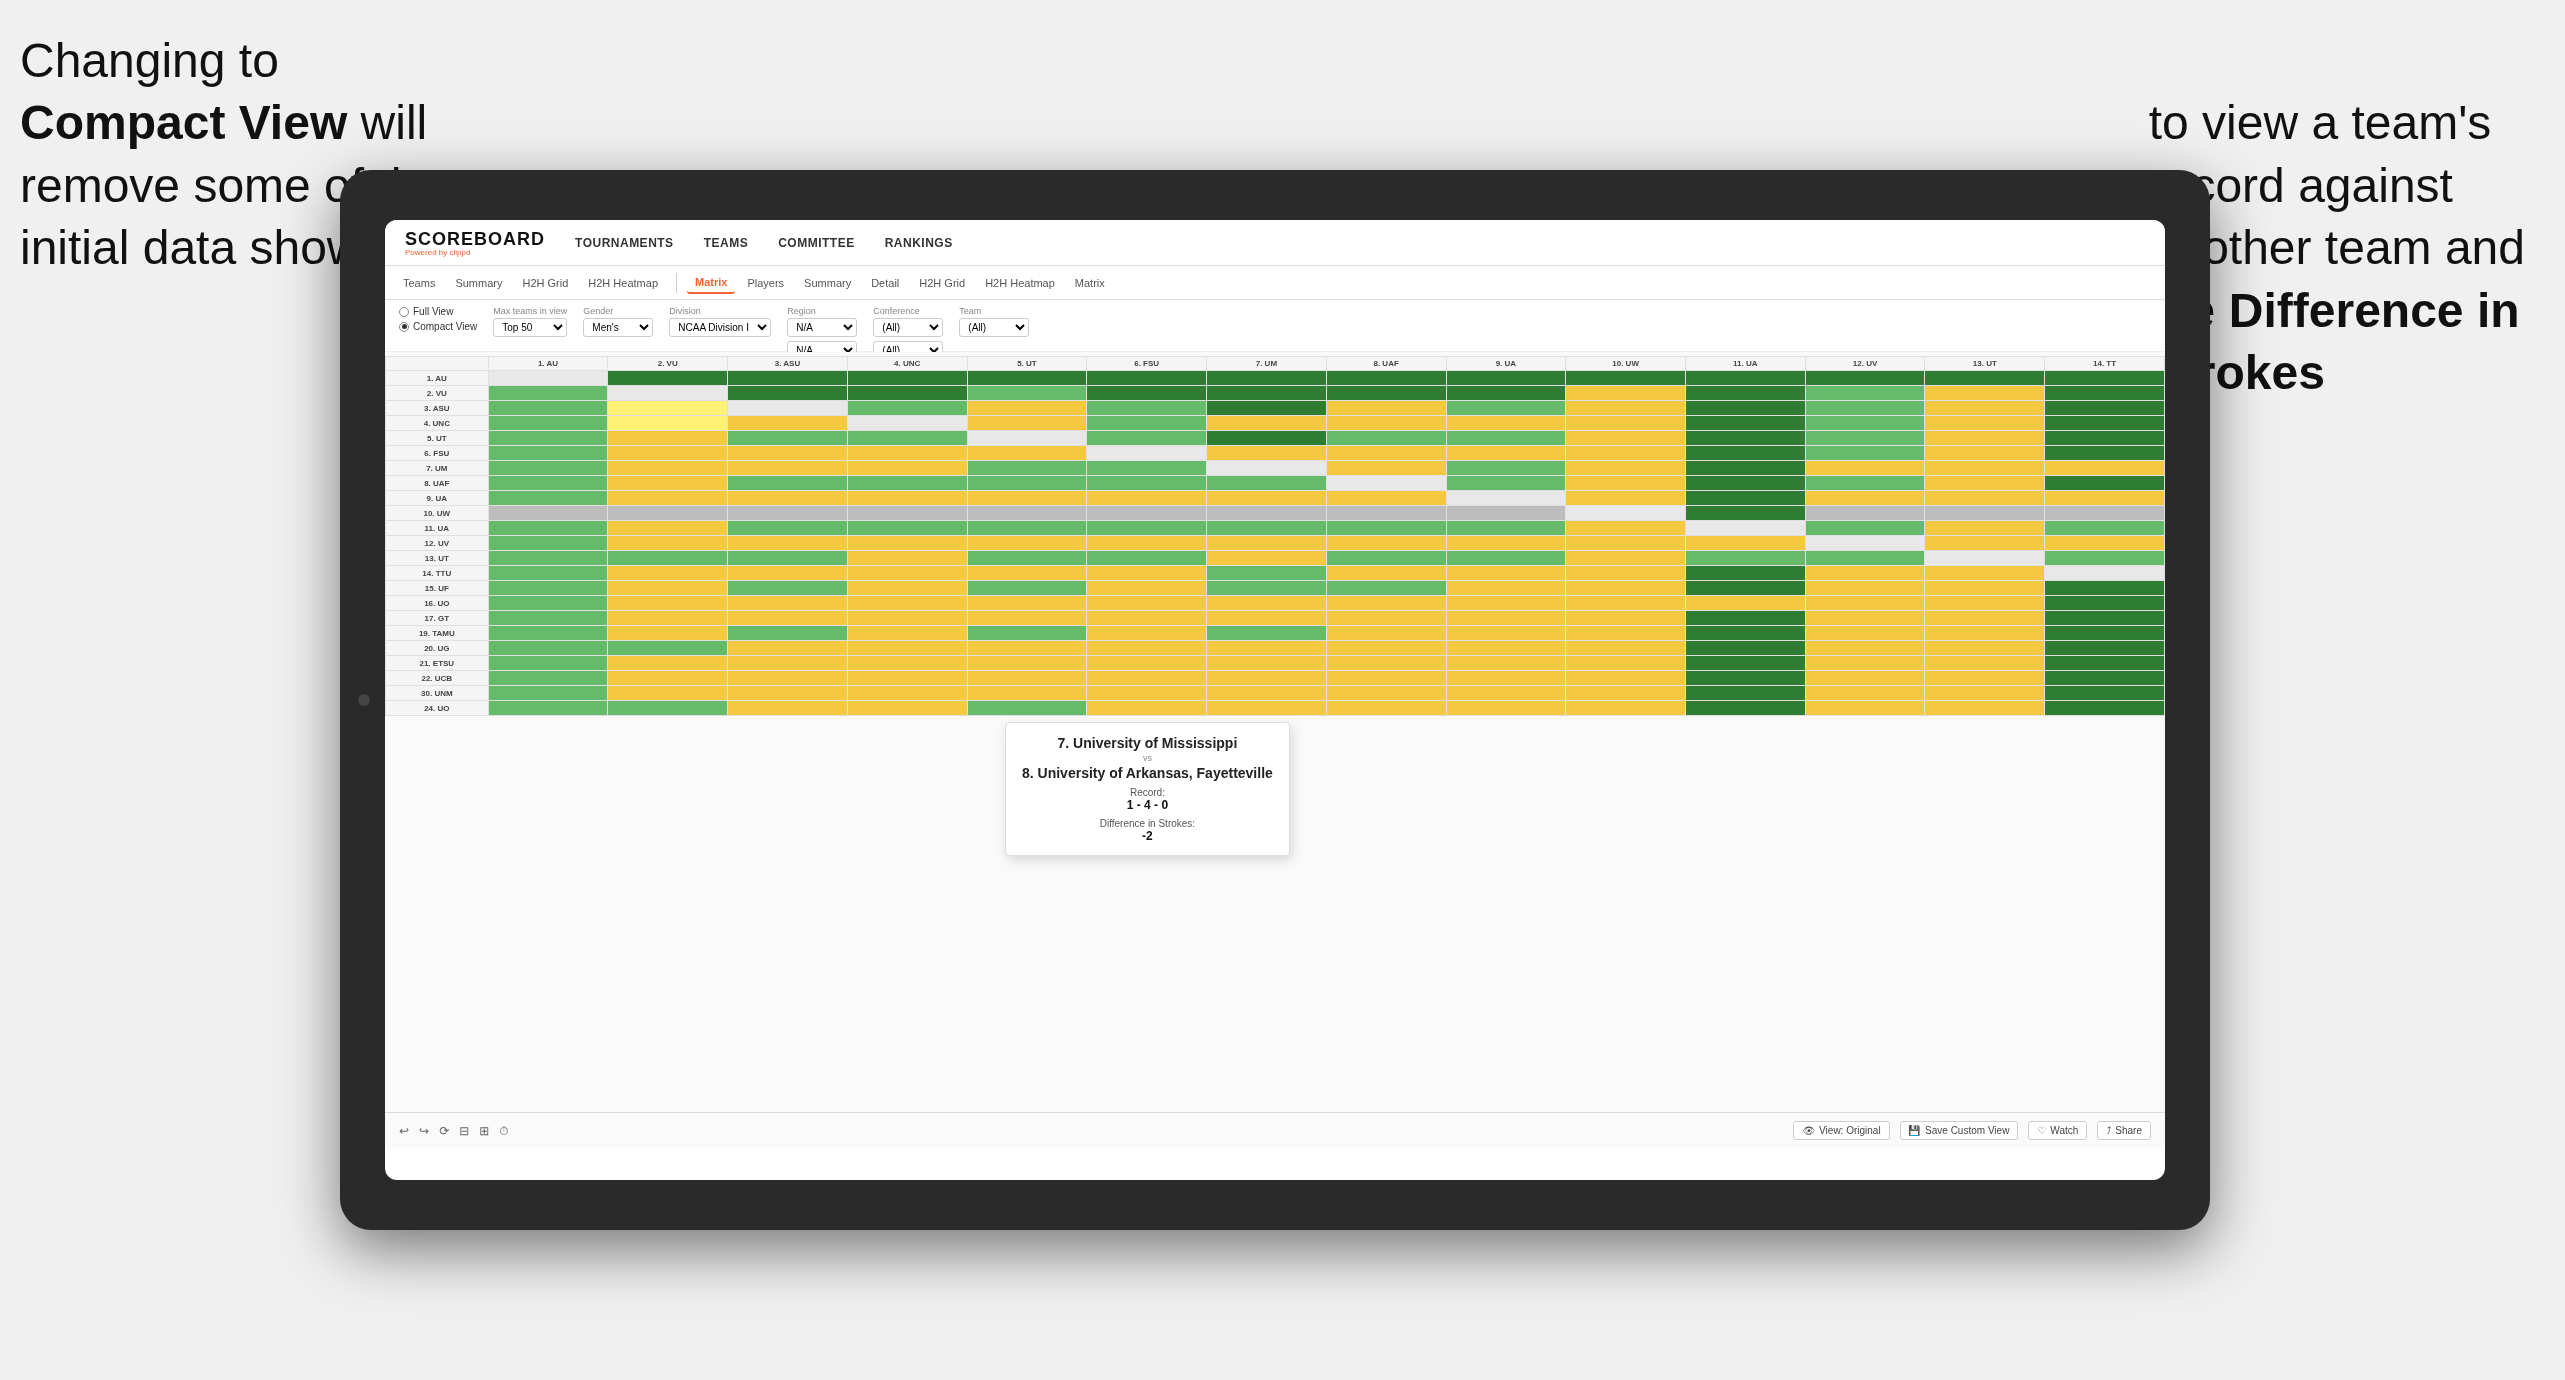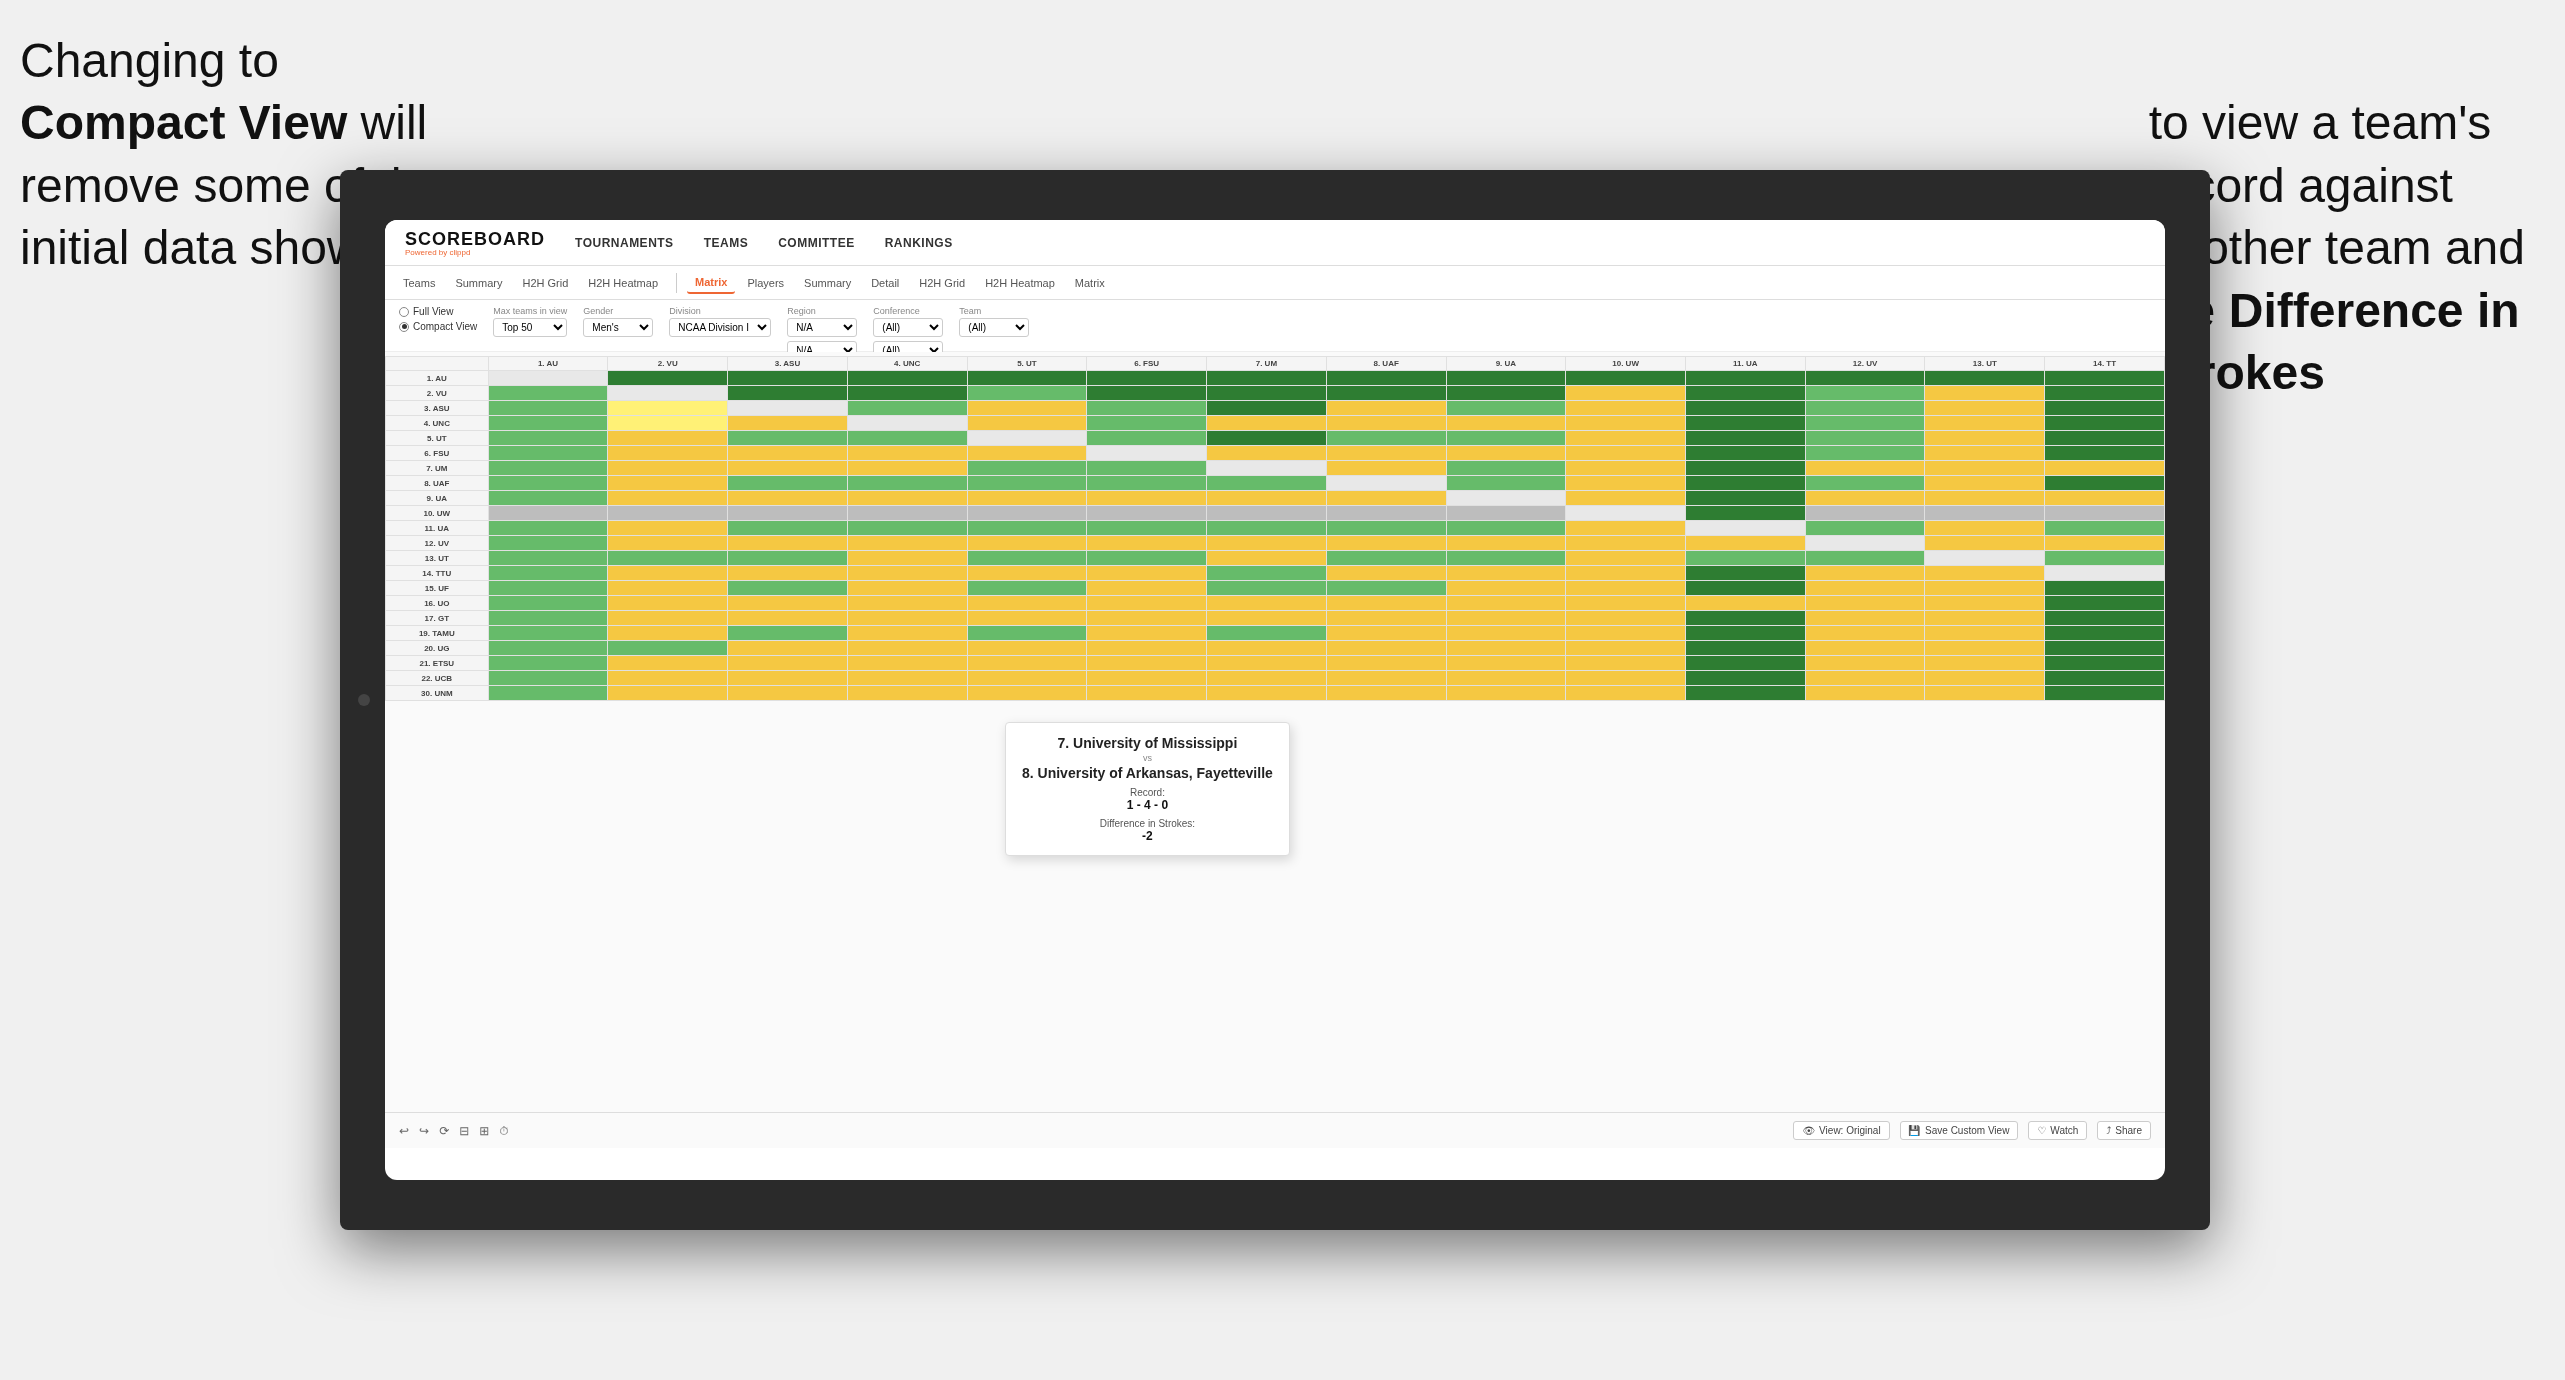--- a/index.html
+++ b/index.html
@@ -51,21 +51,21 @@
     }
 
     
     .tablet-frame {
       position: absolute;
       top: 170px;
       left: 340px;
       width: 1870px;
       height: 1060px;
       background: #2a2a2a;
-      border-radius: 8px;
+      border-radius: 31px;
       box-shadow: 0 20px 60px rgba(0,0,0,0.5);
       display: flex;
       align-items: center;
       justify-content: center;
     }
 
     .tablet-screen {
       width: 1780px;
       height: 960px;
       background: #fff;
@@ -863,20 +863,37 @@
                 <td style="background: rgb(245, 200, 66); min-width: 50px; height: 15px;"></td>
                 <td style="background: rgb(245, 200, 66); min-width: 50px; height: 15px;"></td>
                 <td style="background: rgb(245, 200, 66); min-width: 50px; height: 15px;"></td>
                 <td style="background: rgb(245, 200, 66); min-width: 50px; height: 15px;"></td>
                 <td style="background: rgb(245, 200, 66); min-width: 50px; height: 15px;"></td>
                 <td style="background: rgb(46, 125, 50); min-width: 50px; height: 15px;"></td>
                 <td style="background: rgb(245, 200, 66); min-width: 50px; height: 15px;"></td>
                 <td style="background: rgb(245, 200, 66); min-width: 50px; height: 15px;"></td>
                 <td style="background: rgb(46, 125, 50); min-width: 50px; height: 15px;"></td>
               </tr>
+              <tr>
+                <th class="row-label">24. UO</th>
+                <td style="background: rgb(102, 187, 106); min-width: 50px; height: 15px;"></td>
+                <td style="background: rgb(102, 187, 106); min-width: 50px; height: 15px;"></td>
+                <td style="background: rgb(245, 200, 66); min-width: 50px; height: 15px;"></td>
+                <td style="background: rgb(245, 200, 66); min-width: 50px; height: 15px;"></td>
+                <td style="background: rgb(102, 187, 106); min-width: 50px; height: 15px;"></td>
+                <td style="background: rgb(245, 200, 66); min-width: 50px; height: 15px;"></td>
+                <td style="background: rgb(245, 200, 66); min-width: 50px; height: 15px;"></td>
+                <td style="background: rgb(245, 200, 66); min-width: 50px; height: 15px;"></td>
+                <td style="background: rgb(245, 200, 66); min-width: 50px; height: 15px;"></td>
+                <td style="background: rgb(245, 200, 66); min-width: 50px; height: 15px;"></td>
+                <td style="background: rgb(46, 125, 50); min-width: 50px; height: 15px;"></td>
+                <td style="background: rgb(245, 200, 66); min-width: 50px; height: 15px;"></td>
+                <td style="background: rgb(245, 200, 66); min-width: 50px; height: 15px;"></td>
+                <td style="background: rgb(46, 125, 50); min-width: 50px; height: 15px;"></td>
+              </tr>
             </tbody>
         </table>
       </div>
 
       <div class="tooltip-popup">
         <div class="tooltip-teams">7. University of Mississippi</div>
         <div class="tooltip-vs">vs</div>
         <div class="tooltip-teams">8. University of Arkansas, Fayetteville</div>
         <div class="tooltip-record-label">Record:</div>
         <div class="tooltip-record">1 - 4 - 0</div>

